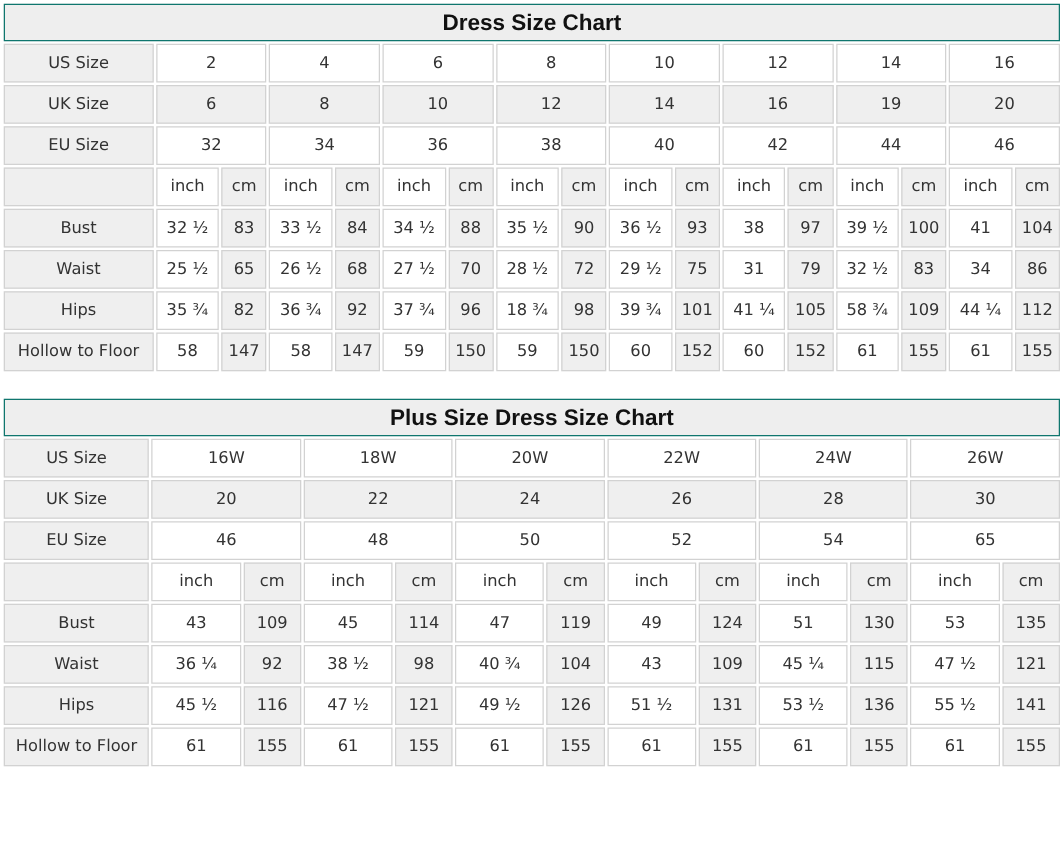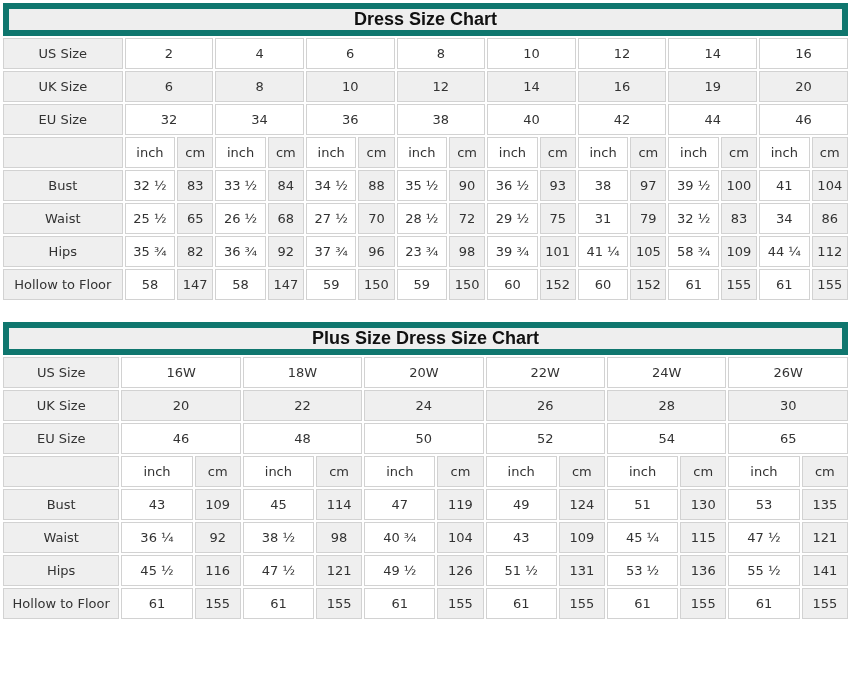--- a/index.html
+++ b/index.html
@@ -34,21 +34,21 @@
     font-size: 13px;
     color: #333333;
     overflow: hidden;
     white-space: nowrap;
   }
   td.shade {
     background: #efefef;
   }
   td.title-cell {
     background: #eeeeee;
-    border: 6px solid #0f766e;
+    border: 1px solid #0f766e;
     height: 30px;
     font-family: "Liberation Sans", sans-serif;
     font-size: 18px;
     font-weight: bold;
     color: #111111;
   }
 </style>
 </head>
 <body>
 
@@ -168,21 +168,21 @@
           <td class="shade">86</td>
         </tr>
         <tr>
           <td class="shade">Hips</td>
           <td>35 ¾</td>
           <td class="shade">82</td>
           <td>36 ¾</td>
           <td class="shade">92</td>
           <td>37 ¾</td>
           <td class="shade">96</td>
-          <td>23 ¾</td>
+          <td>18 ¾</td>
           <td class="shade">98</td>
           <td>39 ¾</td>
           <td class="shade">101</td>
           <td>41 ¼</td>
           <td class="shade">105</td>
           <td>58 ¾</td>
           <td class="shade">109</td>
           <td>44 ¼</td>
           <td class="shade">112</td>
         </tr>

